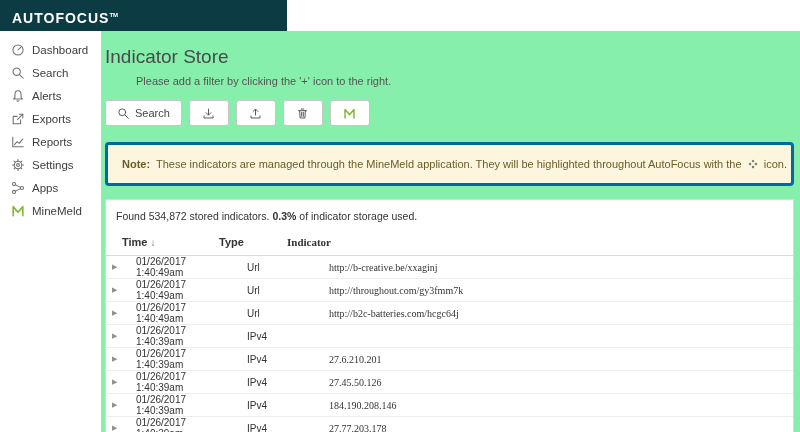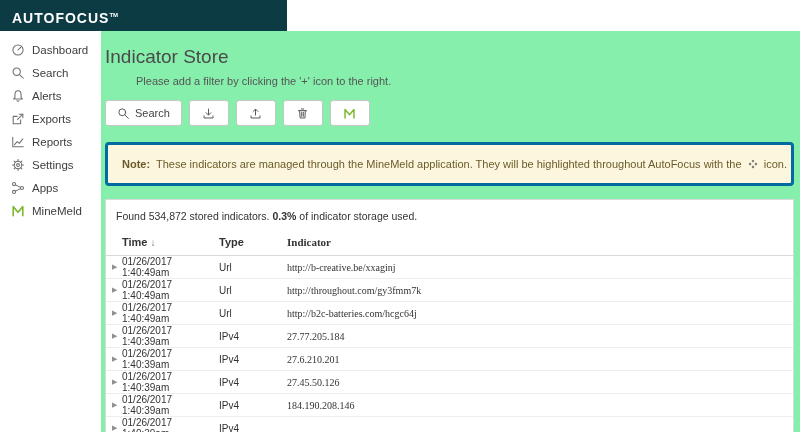--- a/index.html
+++ b/index.html
@@ -39,21 +39,21 @@
   .note .mini-ic svg { width:10px; height:10px; }
 
   .panel { margin:13px 6px 0 4px; border:1px solid #d9d9d9; background:#fff; }
   .summary { padding:10px 10px 9px; font-size:10.5px; color:#333; }
   .thead { display:flex; align-items:flex-start; font-size:11px; font-weight:bold; color:#333;
            padding:5px 0 7px 6px; border-bottom:1px solid #d9d9d9; }
   .thead .spacer { width:10px; }
   .col-time { width:97px; } .col-type { width:68px; } .col-ind { flex:1;font-family:Liberation Serif, serif; }
   .sort-arrow { font-weight:normal; color:#5f7d8c; font-size:10px; margin-left:3px; }
   .row { display:flex; align-items:center; height:23px; padding-left:6px;
-         border-bottom:1px solid #ededed; font-size:10px; color:#333; cursor:pointer; }
+         border-bottom:1px solid #ededed; font-size:10px; color:#333; cursor:pointer;gap:14px; }
   .row .arrow { width:10px; font-size:7px; color:#909090; cursor:pointer; }
 </style>
 </head>
 <body>
 
 <div class="topbar">
   <div class="logo"><span>AUTOFOCUS</span><sup>TM</sup></div>
 </div>
 
 <div class="sidebar">
@@ -226,21 +226,20 @@
         <div class="row">
           <span class="arrow">▶</span>
           <span class="col-time">01/26/2017 1:40:49am</span>
           <span class="col-type">Url</span>
           <span class="col-ind">http://b2c-batteries.com/hcgc64j</span>
         </div>
         <div class="row">
           <span class="arrow">▶</span>
           <span class="col-time">01/26/2017 1:40:39am</span>
           <span class="col-type">IPv4</span>
-          <span class="col-ind">27.77.205.184</span>
         </div>
         <div class="row">
           <span class="arrow">▶</span>
           <span class="col-time">01/26/2017 1:40:39am</span>
           <span class="col-type">IPv4</span>
           <span class="col-ind">27.6.210.201</span>
         </div>
         <div class="row">
           <span class="arrow">▶</span>
           <span class="col-time">01/26/2017 1:40:39am</span>
@@ -250,16 +249,17 @@
         <div class="row">
           <span class="arrow">▶</span>
           <span class="col-time">01/26/2017 1:40:39am</span>
           <span class="col-type">IPv4</span>
           <span class="col-ind">184.190.208.146</span>
         </div>
         <div class="row">
           <span class="arrow">▶</span>
           <span class="col-time">01/26/2017 1:40:39am</span>
           <span class="col-type">IPv4</span>
+          <span class="col-ind">27.77.203.178</span>
         </div>
       </div>
   </div>
 </div>
 
 </body></html>

